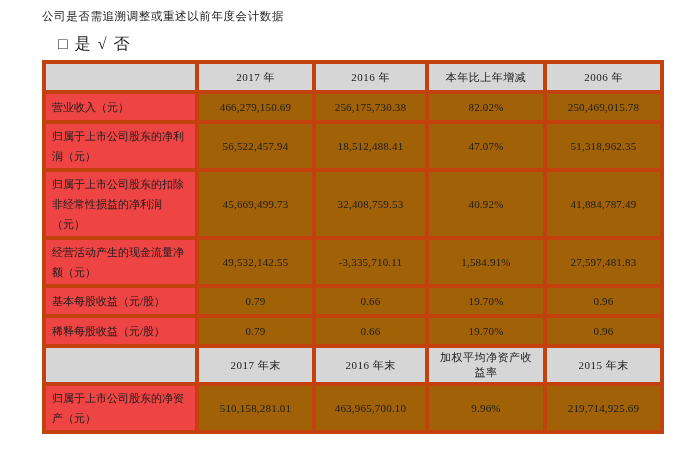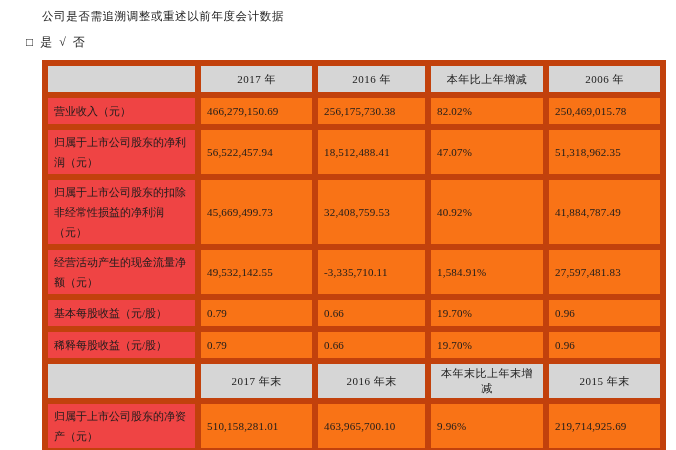--- a/index.html
+++ b/index.html
@@ -3,34 +3,34 @@
 <meta charset="utf-8">
 <style>
   html,body { margin:0; padding:0; background:#ffffff; }
   .page {
     position:relative; width:676px; height:450px; background:#ffffff;
     font-family:"Liberation Serif","DejaVu Serif",serif; color:#1c1c1c;
     overflow:hidden;
     padding-left:41px;
   }
   .question { position:absolute; left:42px; top:9px; font-size:11.5px; letter-spacing:0.6px; }
-  .checks { position:absolute; left:26px; top:34px; font-size:12px; }
+  .checks { position:absolute; left:58px; top:34px; font-size:16px; }
   .checks span { margin-right:7px; }
   table.fin {
     position:absolute; left:42px; top:60px; width:618px;
     border-collapse:collapse; table-layout:fixed; font-size:11px;
     border:2px solid #2d2d2d; border-bottom:3px solid #141414;
   }
   table.fin td {
-    border:6px solid #c2410c; padding:2px 6px; vertical-align:middle;
+    border:4px solid #c2410c; padding:2px 6px; vertical-align:middle;
     overflow:hidden; word-break:break-all;
   }
   td.th { background:#d6d6d6; text-align:center; height:22px; letter-spacing:0.5px; }
   td.label { background:#ef4444; text-align:left; line-height:20px; }
-  td.num { background:#f97316; text-align:left; height:22px; letter-spacing:0.2px; }
+  td.num { background:#a16207; text-align:center; height:22px; letter-spacing:0.2px; }
 </style>
 </head>
 <body>
 
 <div class="page">
 
   <div class="question">公司是否需追溯调整或重述以前年度会计数据</div>
 
   <div class="checks">
     <span>□</span><span>是</span><span>√</span><span>否</span>
@@ -91,21 +91,21 @@
           <td class="label">稀释每股收益（元/股）</td>
           <td class="num">0.79</td>
           <td class="num">0.66</td>
           <td class="num">19.70%</td>
           <td class="num">0.96</td>
         </tr>
         <tr>
           <td class="th"></td>
           <td class="th">2017 年末</td>
           <td class="th">2016 年末</td>
-          <td class="th">本年末比上年末增减</td>
+          <td class="th">加权平均净资产收益率</td>
           <td class="th">2015 年末</td>
         </tr>
         <tr>
           <td class="label">归属于上市公司股东的净资产（元）</td>
           <td class="num">510,158,281.01</td>
           <td class="num">463,965,700.10</td>
           <td class="num">9.96%</td>
           <td class="num">219,714,925.69</td>
         </tr>
       </tbody>

